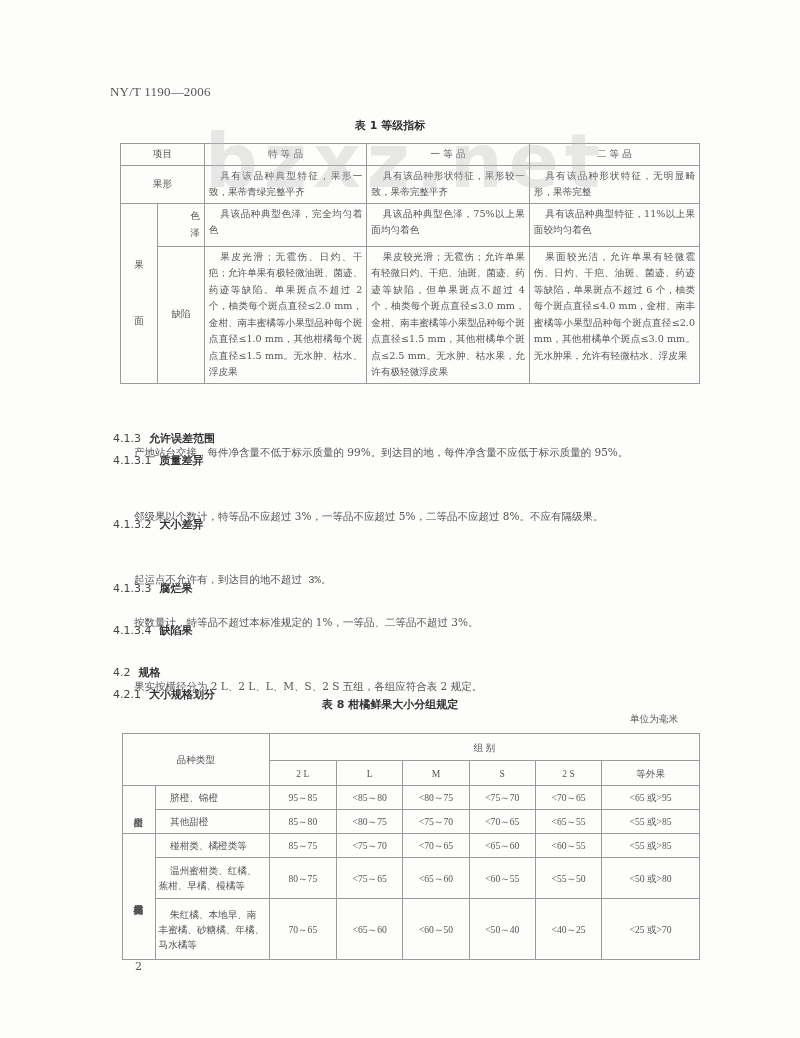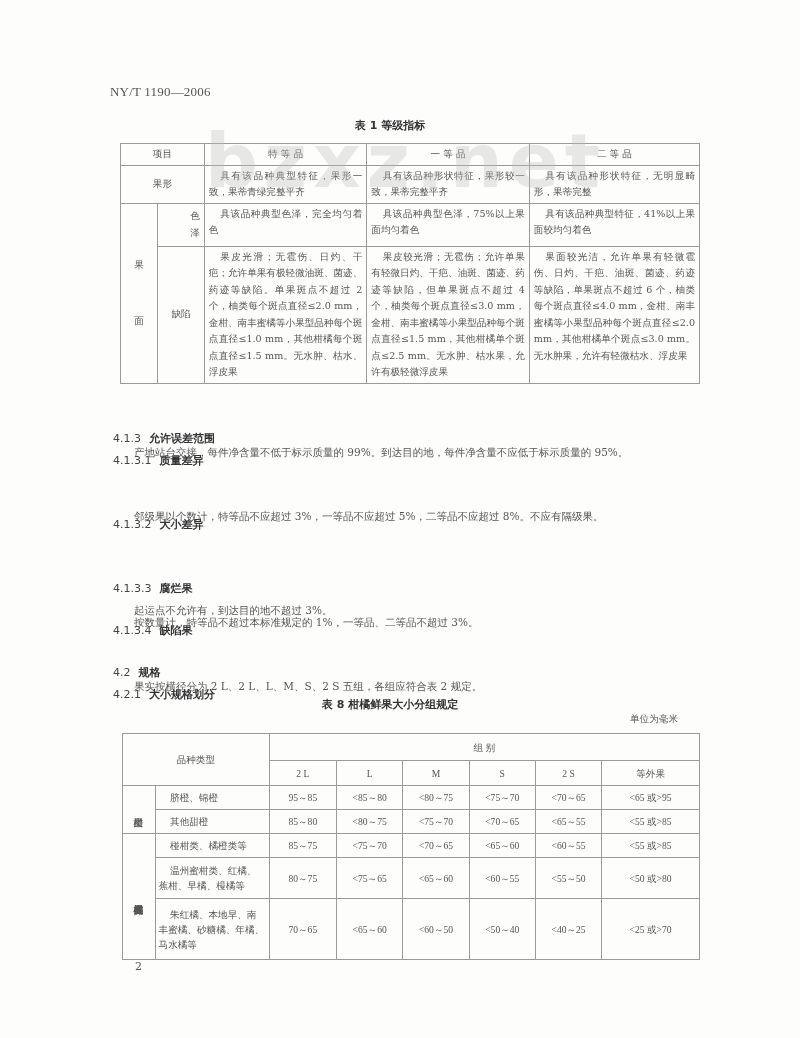--- a/index.html
+++ b/index.html
@@ -55,21 +55,21 @@
     <td class="txt">具有该品种形状特征，果形较一致，果蒂完整平齐</td>
     <td class="txt">具有该品种形状特征，无明显畸形，果蒂完整</td>
   </tr>
   <tr>
     <td class="c" rowspan="2" style="white-space:pre-line;line-height:28px;">果
 
 面</td>
     <td class="c" style="height:38px;padding-left:32px;">色泽</td>
     <td class="txt" style="vertical-align:top;">具该品种典型色泽，完全均匀着色</td>
     <td class="txt" style="vertical-align:top;">具该品种典型色泽，75%以上果面均匀着色</td>
-    <td class="txt" style="vertical-align:top;">具有该品种典型特征，41%以上果面较均匀着色</td>
+    <td class="txt" style="vertical-align:top;">具有该品种典型特征，11%以上果面较均匀着色</td>
   </tr>
   <tr>
     <td class="c">缺陷</td>
     <td class="txt" style="vertical-align:top;">果皮光滑；无雹伤、日灼、干疤；允许单果有极轻微油斑、菌迹、药迹等缺陷。单果斑点不超过 2 个，柚类每个斑点直径≤2.0 mm，金柑、南丰蜜橘等小果型品种每个斑点直径≤1.0 mm，其他柑橘每个斑点直径≤1.5 mm。无水肿、枯水、浮皮果</td>
     <td class="txt" style="vertical-align:top;">果皮较光滑；无雹伤；允许单果有轻微日灼、干疤、油斑、菌迹、药迹等缺陷，但单果斑点不超过 4 个，柚类每个斑点直径≤3.0 mm，金柑、南丰蜜橘等小果型品种每个斑点直径≤1.5 mm，其他柑橘单个斑点≤2.5 mm。无水肿、枯水果，允许有极轻微浮皮果</td>
     <td class="txt" style="vertical-align:top;">果面较光洁，允许单果有轻微雹伤、日灼、干疤、油斑、菌迹、药迹等缺陷，单果斑点不超过 6 个，柚类每个斑点直径≤4.0 mm，金柑、南丰蜜橘等小果型品种每个斑点直径≤2.0 mm，其他柑橘单个斑点≤3.0 mm。无水肿果，允许有轻微枯水、浮皮果</td>
   </tr>
 </tbody>
   </table>
 
@@ -82,21 +82,21 @@
   <span class="num">4.1.3.1</span><span class="ttl">质量差异</span>
 </div>
 <div class="para" style="top:442px;">产地站台交接，每件净含量不低于标示质量的 99%。到达目的地，每件净含量不应低于标示质量的 95%。</div>
 <div class="sec" style="top:489px;">
   <span class="num">4.1.3.2</span><span class="ttl">大小差异</span>
 </div>
 <div class="para" style="top:506px;">邻级果以个数计，特等品不应超过 3%，一等品不应超过 5%，二等品不应超过 8%。不应有隔级果。</div>
 <div class="sec" style="top:553px;">
   <span class="num">4.1.3.3</span><span class="ttl">腐烂果</span>
 </div>
-<div class="para" style="top:600px;">起运点不允许有，到达目的地不超过 3%。</div>
+<div class="para" style="top:570px;font-family:Liberation Mono, monospace;">起运点不允许有，到达目的地不超过 3%。</div>
 <div class="sec" style="top:595px;">
   <span class="num">4.1.3.4</span><span class="ttl">缺陷果</span>
 </div>
 <div class="para" style="top:612px;">按数量计，特等品不超过本标准规定的 1%，一等品、二等品不超过 3%。</div>
 <div class="sec" style="top:637px;">
   <span class="num">4.2</span><span class="ttl">规格</span>
 </div>
 <div class="sec" style="top:659px;">
   <span class="num">4.2.1</span><span class="ttl">大小规格划分</span>
 </div>

